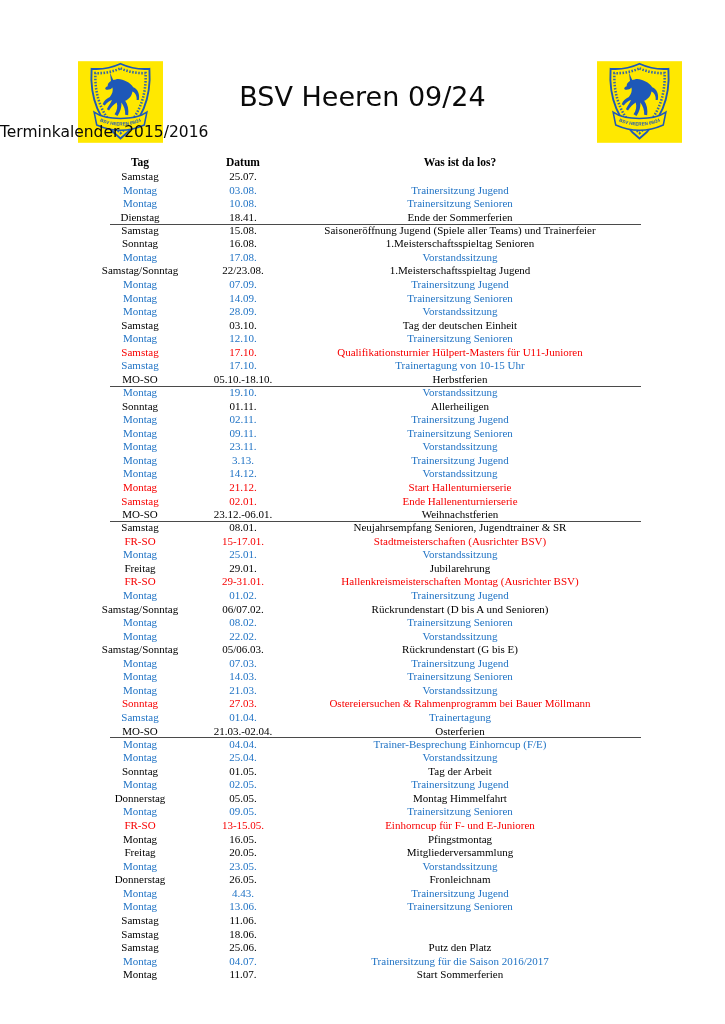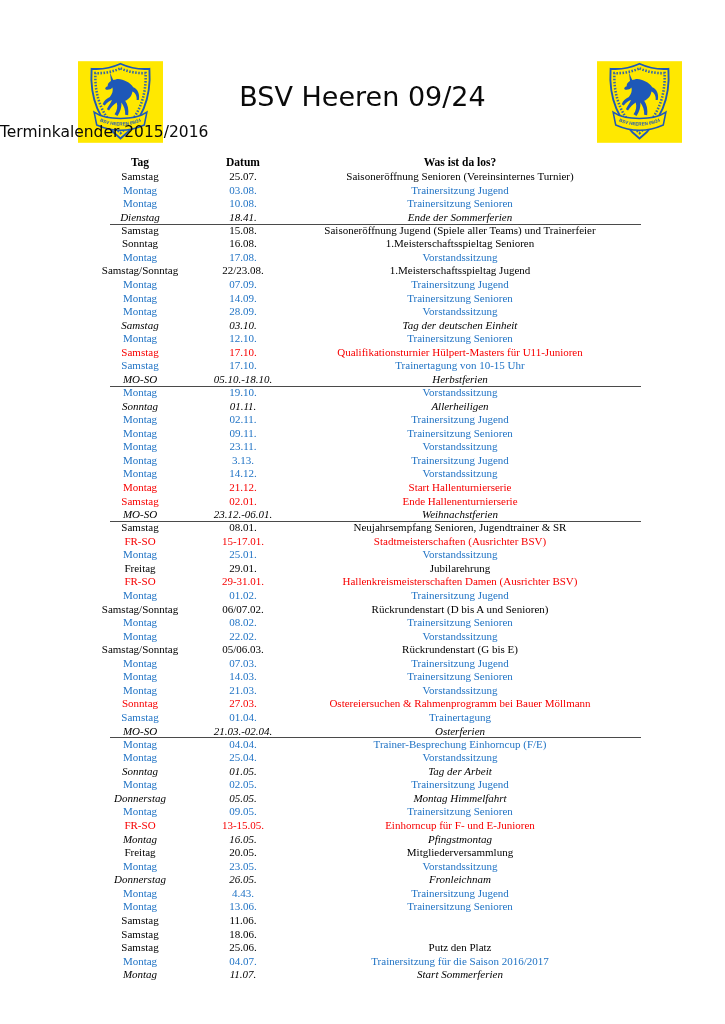--- a/index.html
+++ b/index.html
@@ -19,21 +19,21 @@
          font-family:"DejaVu Sans",sans-serif;font-size:27px;line-height:30px;color:#0a0a0a;}
   .subtitle{position:absolute;top:123px;left:0;width:725px;text-align:left;
             font-family:"DejaVu Sans",sans-serif;font-size:15.5px;line-height:18px;color:#0a0a0a;}
   .table{position:absolute;top:154px;left:0;width:595px;font-size:11px;}
   .row{display:grid;grid-template-columns:120px 86px 348px;padding-left:80px;
        height:13.57px;line-height:13.57px;}
   .thead{font-weight:bold;font-size:11.5px;height:16px;line-height:16px;}
   .cell{text-align:center;white-space:nowrap;}
   .c-blue{color:var(--accent-blue);}
   .c-red{color:var(--accent-red);}
-  .c-italic{font-style:italic;}
+  .c-italic{}
   .sep{height:0;border-top:1.5px solid var(--separator-gray);width:531px;
        margin:-0.75px 0 -0.75px 110px;}
 </style>
 </head>
 <body>
 
 <div class="page">
 
   <svg class="crest left" viewBox="0 0 100 96">
     <rect x="0" y="0" width="100" height="96" fill="#FFE800"></rect>
@@ -75,21 +75,20 @@
   <div class="table">
     <div class="row thead">
       <span class="cell">Tag</span>
       <span class="cell">Datum</span>
       <span class="cell">Was ist da los?</span>
     </div>
     <div id="rows">
         <div class="row">
           <span class="cell">Samstag</span>
           <span class="cell">25.07.</span>
-          <span class="cell">Saisoneröffnung Senioren (Vereinsinternes Turnier)</span>
         </div>
         <div class="row c-blue">
           <span class="cell">Montag</span>
           <span class="cell">03.08.</span>
           <span class="cell">Trainersitzung Jugend</span>
         </div>
         <div class="row c-blue">
           <span class="cell">Montag</span>
           <span class="cell">10.08.</span>
           <span class="cell">Trainersitzung Senioren</span>
@@ -228,21 +227,21 @@
           <span class="cell">Vorstandssitzung</span>
         </div>
         <div class="row">
           <span class="cell">Freitag</span>
           <span class="cell">29.01.</span>
           <span class="cell">Jubilarehrung</span>
         </div>
         <div class="row c-red">
           <span class="cell">FR-SO</span>
           <span class="cell">29-31.01.</span>
-          <span class="cell">Hallenkreismeisterschaften Damen (Ausrichter BSV)</span>
+          <span class="cell">Hallenkreismeisterschaften Montag (Ausrichter BSV)</span>
         </div>
         <div class="row c-blue">
           <span class="cell">Montag</span>
           <span class="cell">01.02.</span>
           <span class="cell">Trainersitzung Jugend</span>
         </div>
         <div class="row">
           <span class="cell">Samstag/Sonntag</span>
           <span class="cell">06/07.02.</span>
           <span class="cell">Rückrundenstart (D bis A und Senioren)</span>

